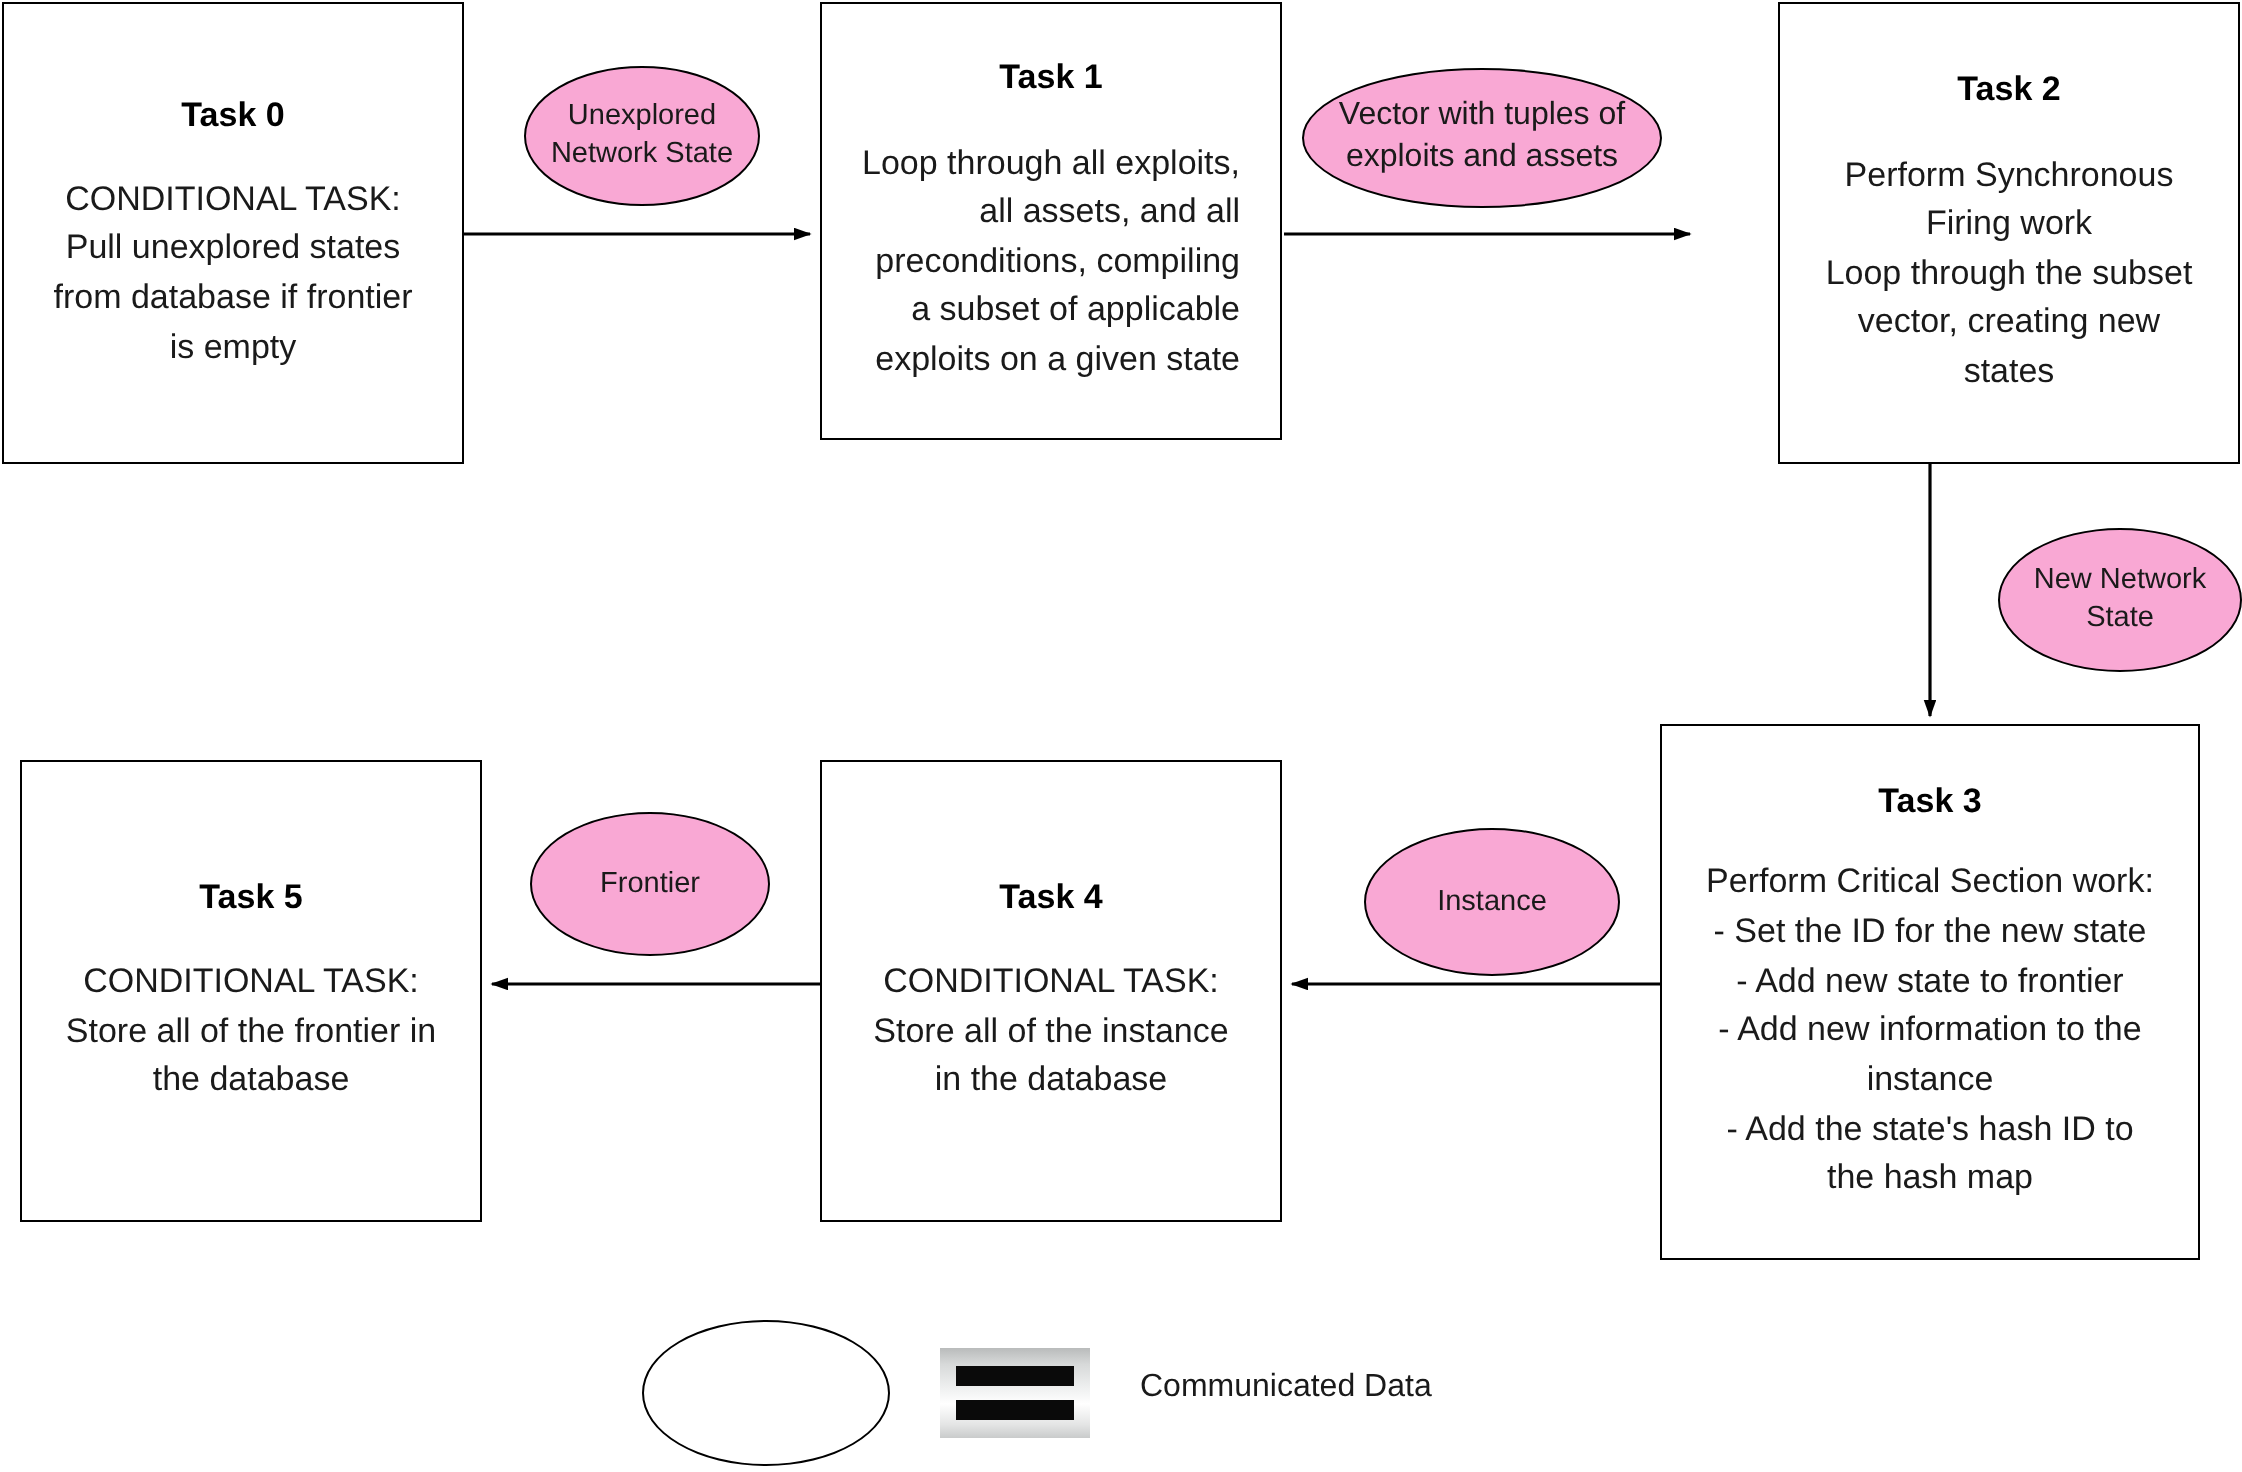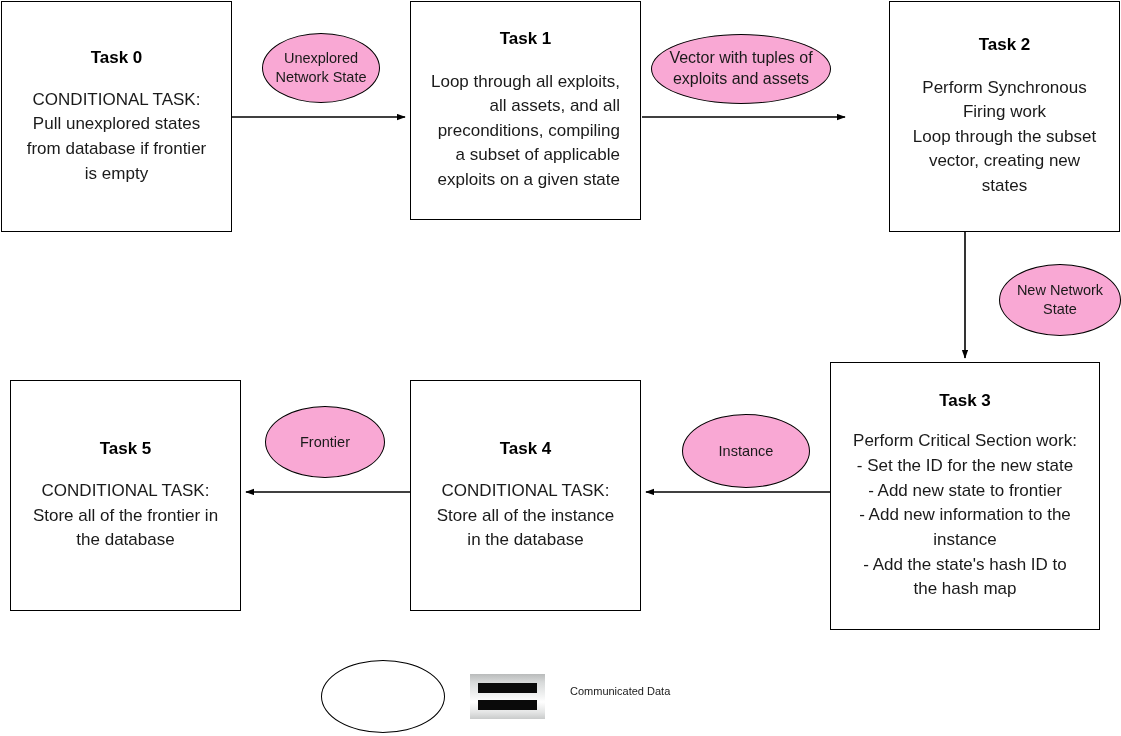--- a/index.html
+++ b/index.html
@@ -86,21 +86,21 @@
     gap: 7px;
     padding: 0 8px;
   }
   .legend-bar {
     width: 100%;
     height: 10px;
     background: #0a0a0a;
   }
   .legend-label {
     position: absolute;
-    font-size: 11px;
+    font-size: 16px;
     color: #1a1a1a;
     white-space: nowrap;
   }
 </style>
 </head>
 <body>
 
 <div id="canvas">
 
   <svg class="conn-svg" viewBox="0 0 1121 736">

